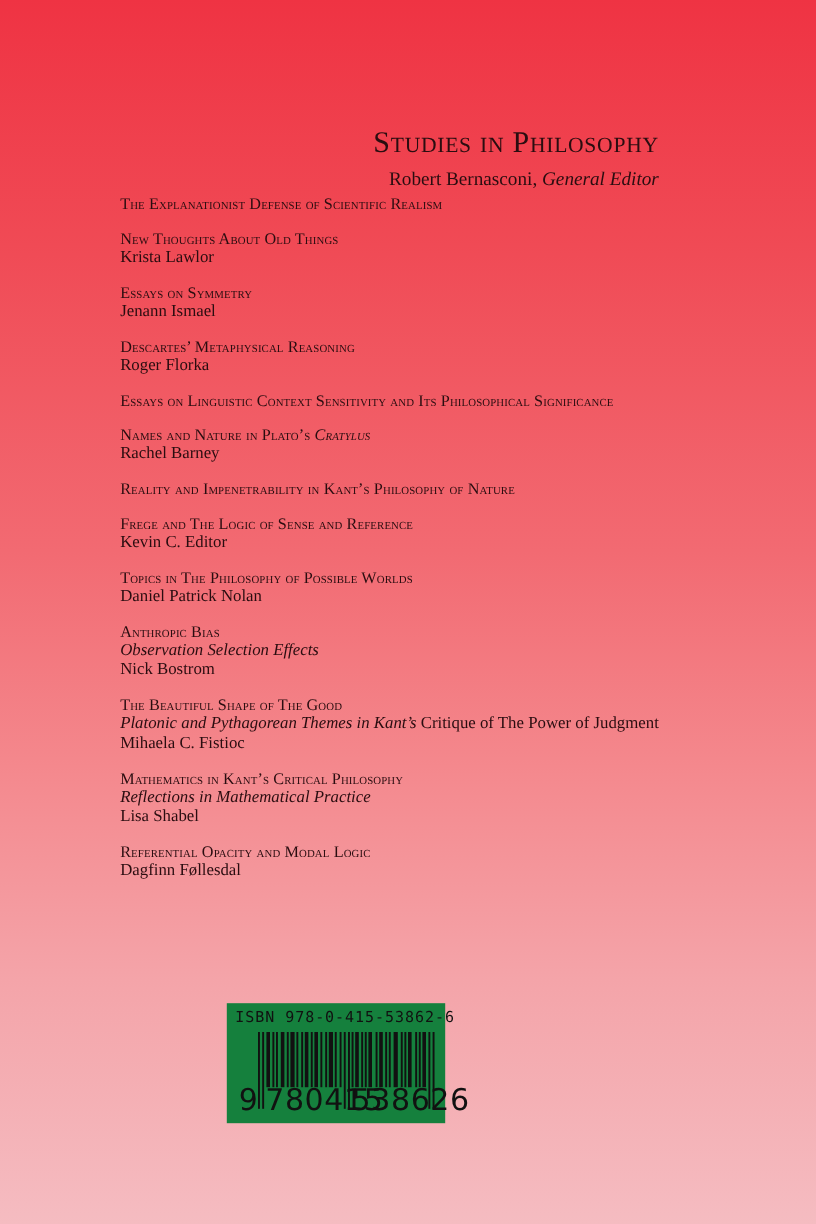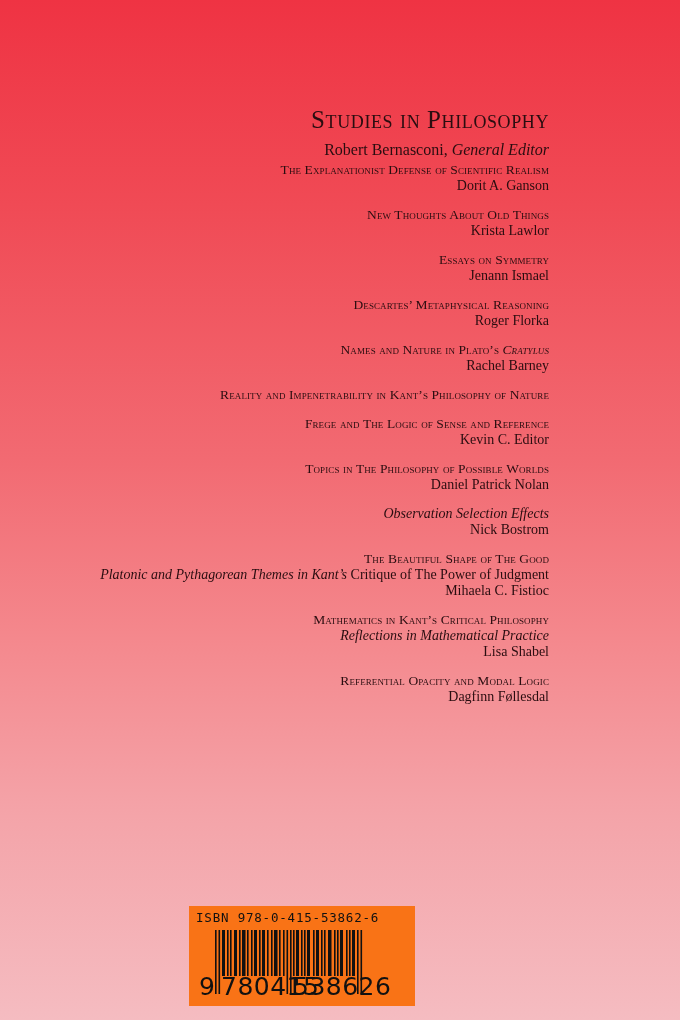--- a/index.html
+++ b/index.html
@@ -11,32 +11,32 @@
     }
     .cover { position: absolute; left: 0; top: 0; width: 680px; height: 1020px; }
     .series-block { position: absolute; right: 131px; top: 73px; text-align: right; }
     .series-title {
       font-size: 25px; font-variant: small-caps; letter-spacing: 0.6px; line-height: 30px;
       white-space: nowrap;
       margin-top: 32px;
     }
     .series-editor { font-size: 16px; line-height: 26px; margin-top: 2px; white-space: nowrap; }
     .series-editor .role { font-style: italic; }
-    .book-list { position: absolute; right: 131px; top: 162px; text-align: right; }
+    .book-list { position: absolute; right: 131px; top: 162px; text-align: left; }
     .book { margin-bottom: 13px; }
     .book-title {
       font-size: 13.5px; font-variant: small-caps; line-height: 16px; white-space: nowrap; letter-spacing: 0.1px;
     }
     .book-title .it { font-style: italic; }
     .book-subtitle { font-size: 14px; line-height: 16px; font-style: italic; white-space: nowrap; }
     .book-subtitle .up { font-style: normal; }
     .book-author { font-size: 14px; line-height: 16px; white-space: nowrap; }
     .isbn-box {
-      position: absolute; left: 189px; top: 906px; width: 226px; height: 100px;
-      background: #f97316; box-sizing: border-box;
+      position: absolute; left: 189px; top: 836px; width: 182px; height: 100px;
+      background: #15803d; box-sizing: border-box;
     }
     .isbn-text {
       position: absolute; left: 7px; top: 4px; font-family: "DejaVu Sans Mono", "Liberation Mono", monospace;
       font-size: 12.5px; letter-spacing: 0.8px; color: #111; white-space: nowrap;
     }
     .barcode { position: absolute; left: 0; top: 0; }
     .isbn-digits {
       position: absolute; top: 68px; font-family: "DejaVu Sans", "Liberation Sans", sans-serif;
       font-size: 25px; color: #111; line-height: 26px; letter-spacing: 0.5px; white-space: nowrap;
     }
@@ -50,52 +50,53 @@
     <div class="series-title">Studies in Philosophy</div>
     <div class="series-editor">
       <span>Robert Bernasconi,</span>
       <span class="role">General Editor</span>
     </div>
   </div>
 
   <div class="book-list">
     <div class="book">
       <div class="book-title">The Explanationist Defense of Scientific Realism</div>
-      <div class="book-author">Dorit A. Ganson</div>
     </div>
     <div class="book">
       <div class="book-title">New Thoughts About Old Things</div>
       <div class="book-author">Krista Lawlor</div>
     </div>
     <div class="book">
       <div class="book-title">Essays on Symmetry</div>
       <div class="book-author">Jenann Ismael</div>
     </div>
     <div class="book">
       <div class="book-title">Descartes’ Metaphysical Reasoning</div>
       <div class="book-author">Roger Florka</div>
     </div>
     <div class="book">
+      <div class="book-title">Essays on Linguistic Context Sensitivity and Its Philosophical Significance</div>
     </div>
     <div class="book">
       <div class="book-title"><span>Names and Nature in Plato’s </span><span class="it">Cratylus</span></div>
       <div class="book-author">Rachel Barney</div>
     </div>
     <div class="book">
       <div class="book-title">Reality and Impenetrability in Kant’s Philosophy of Nature</div>
     </div>
     <div class="book">
       <div class="book-title">Frege and The Logic of Sense and Reference</div>
       <div class="book-author">Kevin C. Editor</div>
     </div>
     <div class="book">
       <div class="book-title">Topics in The Philosophy of Possible Worlds</div>
       <div class="book-author">Daniel Patrick Nolan</div>
     </div>
     <div class="book">
+      <div class="book-title">Anthropic Bias</div>
       <div class="book-subtitle">Observation Selection Effects</div>
       <div class="book-author">Nick Bostrom</div>
     </div>
     <div class="book">
       <div class="book-title">The Beautiful Shape of The Good</div>
       <div class="book-subtitle"><span>Platonic and Pythagorean Themes in Kant’s </span><span class="up">Critique of The Power of Judgment</span></div>
       <div class="book-author">Mihaela C. Fistioc</div>
     </div>
     <div class="book">
       <div class="book-title">Mathematics in Kant’s Critical Philosophy</div>

